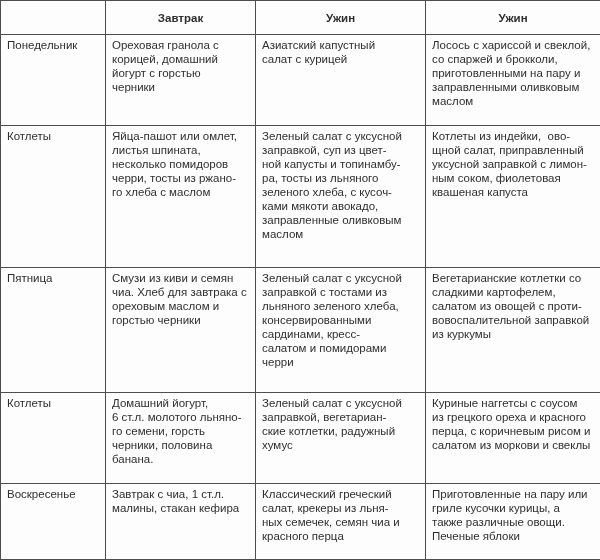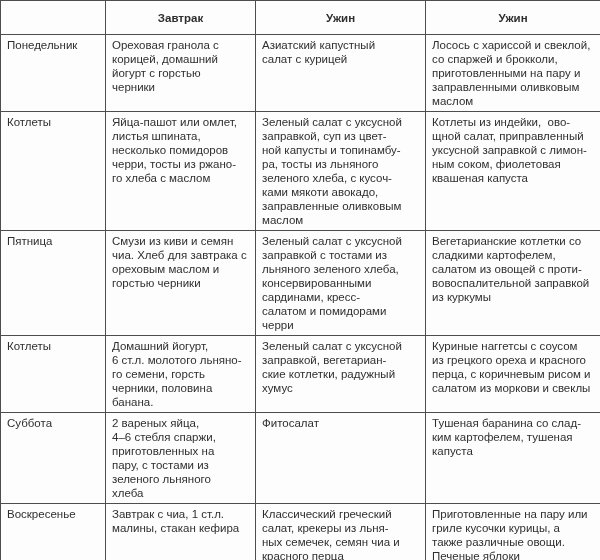--- a/index.html
+++ b/index.html
@@ -121,33 +121,20 @@
 банана.</td>
       <td>Зеленый салат с уксусной
 заправкой, вегетариан-
 ские котлетки, радужный
 хумус</td>
       <td>Куриные наггетсы с соусом
 из грецкого ореха и красного
 перца, с коричневым рисом и
 салатом из моркови и свеклы</td>
     </tr>
-    <tr style="height:76px">
-      <td class="day-cell">Суббота</td>
-      <td>2 вареных яйца,
-4–6 стебля спаржи,
-приготовленных на
-пару, с тостами из
-зеленого льняного
-хлеба</td>
-      <td>Фитосалат</td>
-      <td>Тушеная баранина со слад-
-ким картофелем, тушеная
-капуста</td>
-    </tr>
     <tr style="height:64px">
       <td class="day-cell">Воскресенье</td>
       <td>Завтрак с чиа, 1 ст.л.
 малины, стакан кефира</td>
       <td>Классический греческий
 салат, крекеры из льня-
 ных семечек, семян чиа и
 красного перца</td>
       <td>Приготовленные на пару или
 гриле кусочки курицы, а

